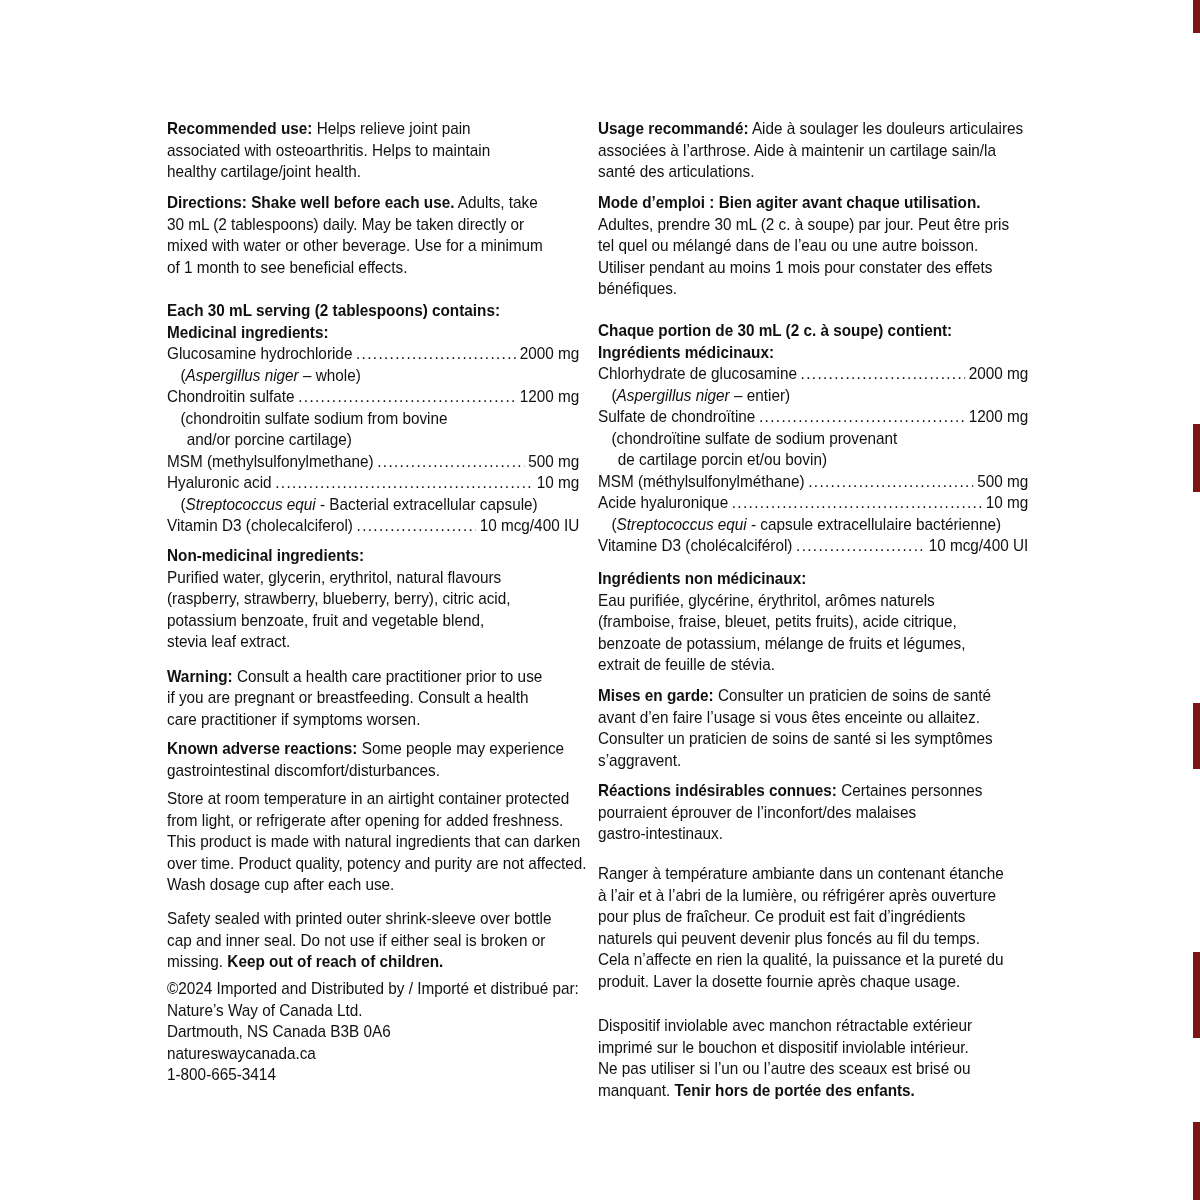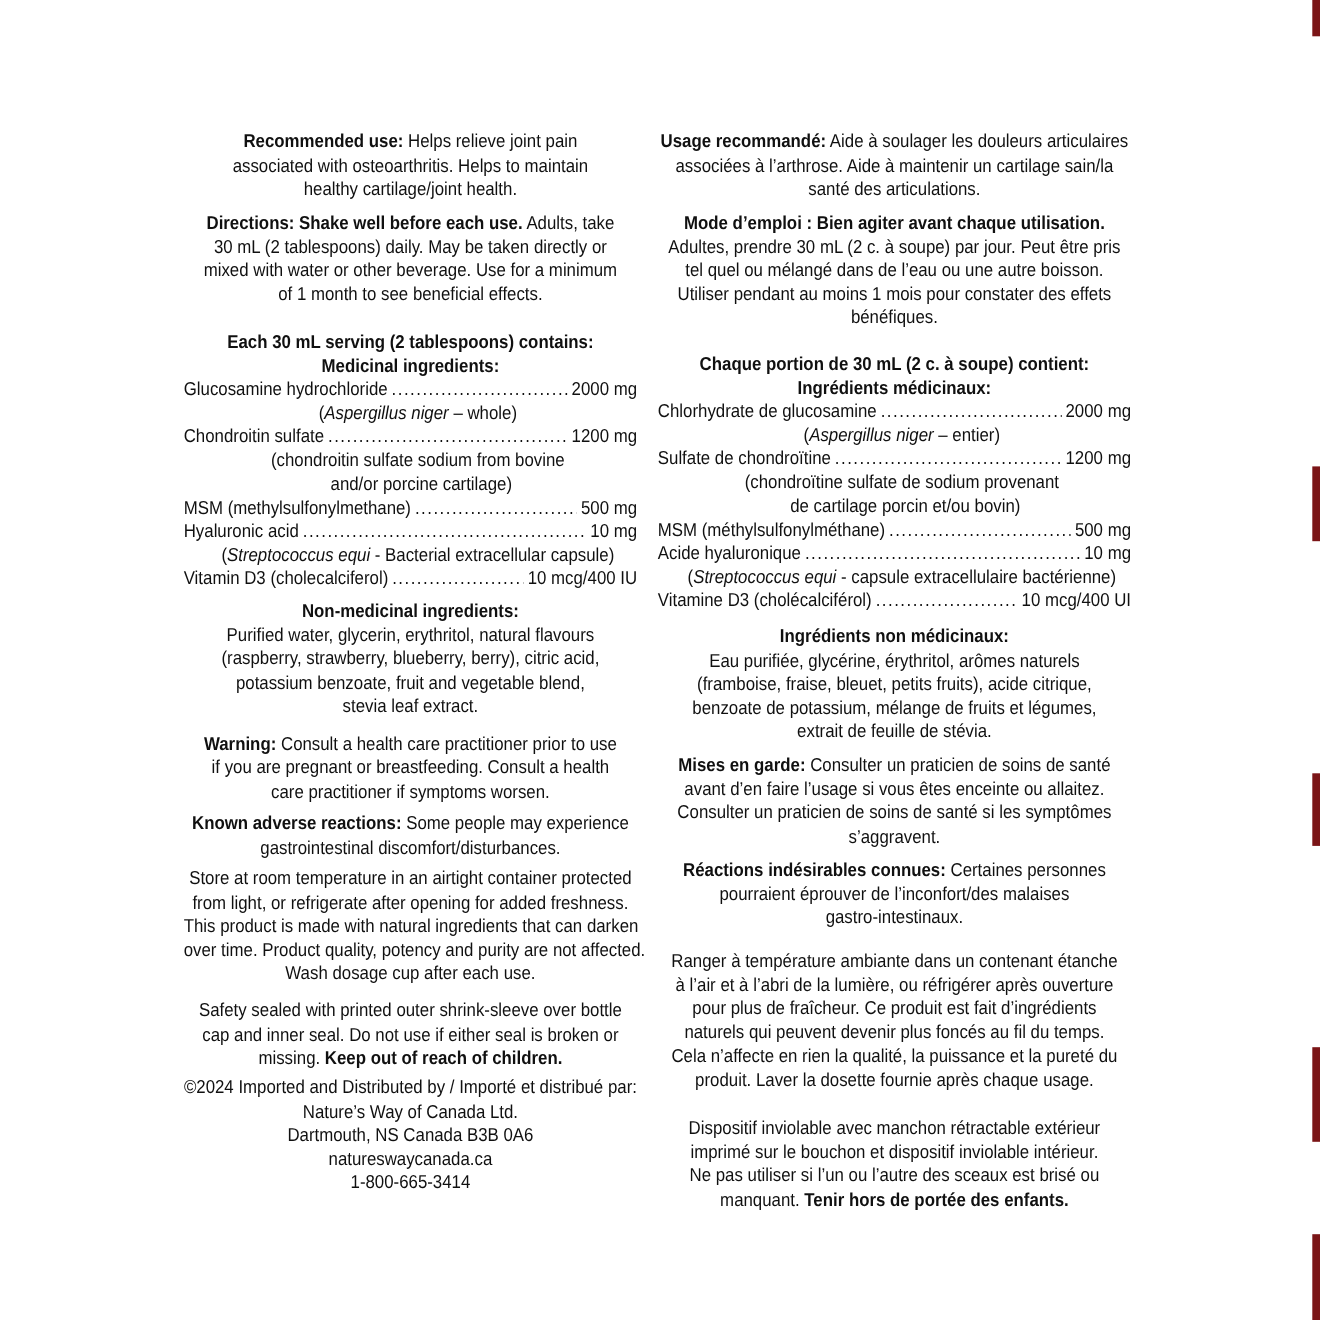--- a/index.html
+++ b/index.html
@@ -2,21 +2,21 @@
 <html><head>
 <meta charset="utf-8">
 <title>Supplement Label Panel</title>
 <style>
   html,body{margin:0;padding:0;}
   body{
     width:1200px;height:1200px;position:relative;overflow:hidden;
     background:#ffffff;color:#101010;
     font-family:"Liberation Sans", sans-serif;
   }
-  .page{position:absolute;inset:0;background:#ffffff;text-align:center;}
+  .page{position:absolute;inset:0;background:#ffffff;}
   .col{
     position:absolute;top:118px;
     font-size:17px;line-height:21.5px;
     transform:scaleX(0.9);transform-origin:0 0;
   }
   #col-english{left:167px;width:458px;}
   #col-french{left:598px;width:478px;}
   .block{margin:0;}
   .line{white-space:nowrap;}
   span.b{font-weight:700;}

